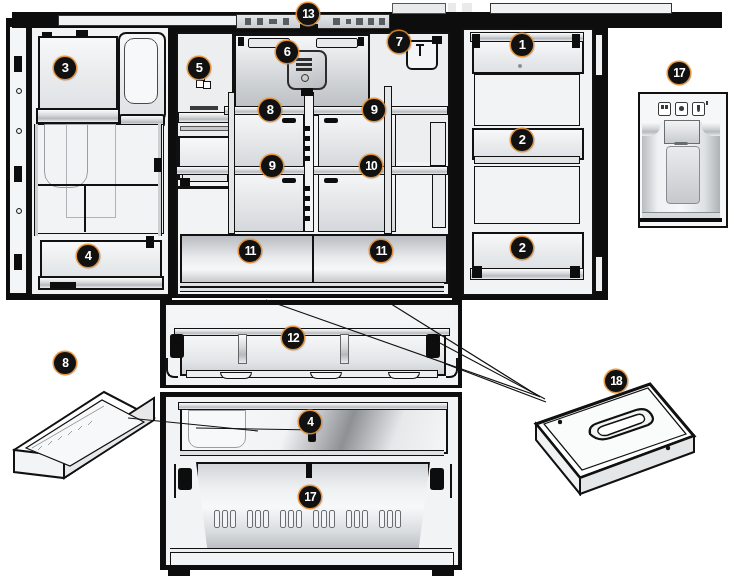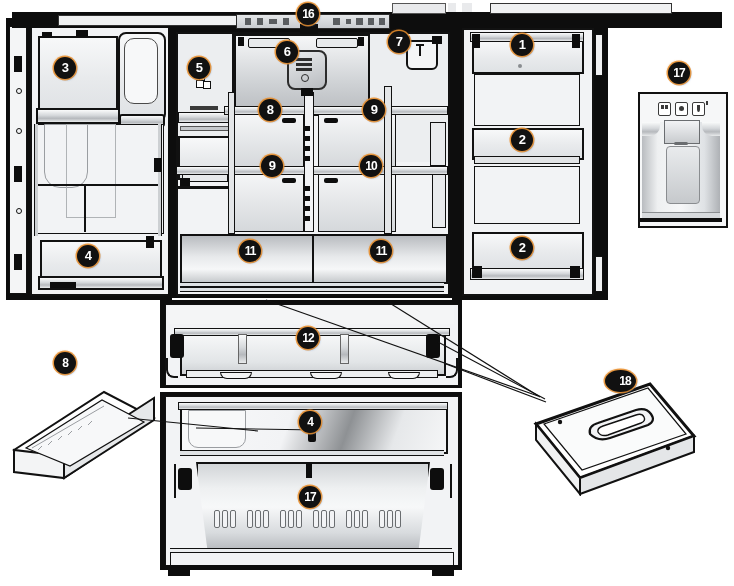--- a/index.html
+++ b/index.html
@@ -385,22 +385,22 @@
       <div class="badge" style="left: 77px; top: 245px;">4</div>
       <div class="badge" style="left: 188px; top: 57px;">5</div>
       <div class="badge" style="left: 276px; top: 41px;">6</div>
       <div class="badge" style="left: 388px; top: 31px;">7</div>
       <div class="badge" style="left: 259px; top: 99px;">8</div>
       <div class="badge" style="left: 363px; top: 99px;">9</div>
       <div class="badge" style="left: 261px; top: 155px;">9</div>
       <div class="badge wide" style="left: 360px; top: 155px;">10</div>
       <div class="badge wide" style="left: 239px; top: 240px;">11</div>
       <div class="badge wide" style="left: 370px; top: 240px;">11</div>
-      <div class="badge wide" style="left: 297px; top: 327px;">12</div>
+      <div class="badge wide" style="left: 282px; top: 327px;">12</div>
       <div class="badge wide" style="left: 299px; top: 411px;">4</div>
       <div class="badge wide" style="left: 299px; top: 486px;">17</div>
       <div class="badge wide" style="left: 54px; top: 352px;">8</div>
-      <div class="badge wide" style="left: 297px; top: 3px;">16</div>
+      <div class="badge wide" style="left: 297px; top: 3px;">13</div>
       <div class="badge wide" style="left: 668px; top: 62px;">17</div>
-      <div class="badge wide" style="left: 605px; top: 370px; padding-left: 9px;">18</div>
+      <div class="badge wide" style="left: 605px; top: 370px;">18</div>
     </div>
 
 </div>
 
 </body></html>

